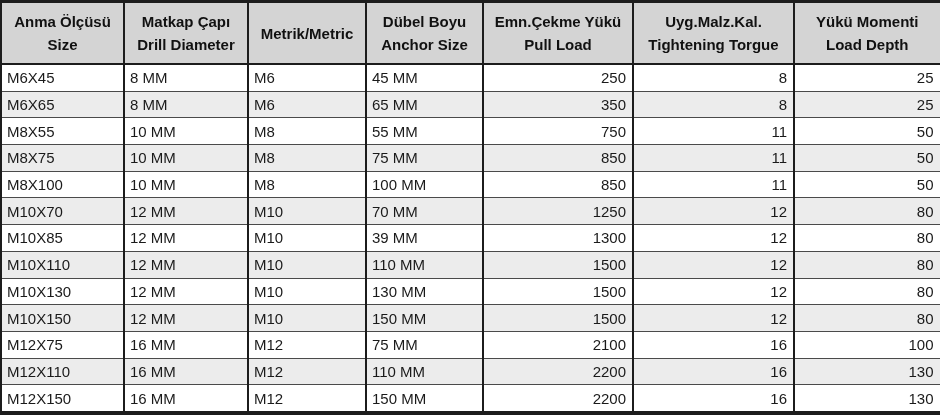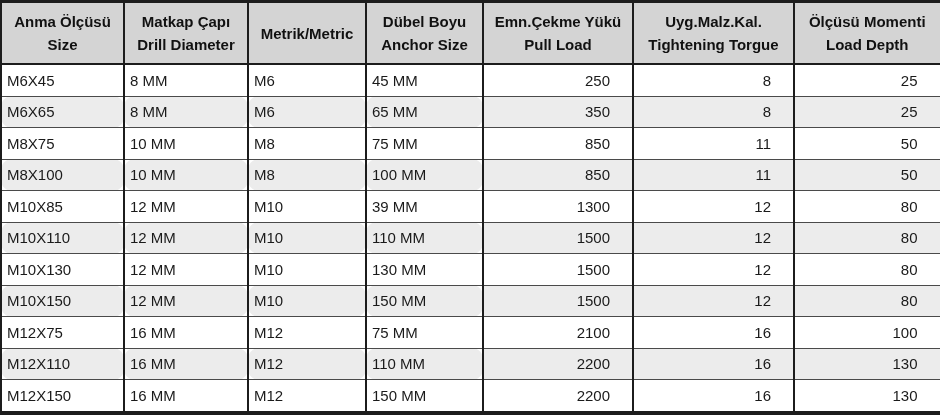--- a/index.html
+++ b/index.html
@@ -63,22 +63,22 @@
     height: 23px;
     vertical-align: middle;
     overflow: hidden;
     white-space: nowrap;
   }
   tbody td:first-child { border-left: none; }
   tbody tr:first-child td { border-top: none; }
   tbody tr:nth-child(even) td { background: #ececec; }
   tbody tr:nth-child(odd) td { background: #ffffff; }
 
-  tbody td.txt { text-align: left; border-radius: 11px; }
-  tbody td.num { text-align: right; padding-right: 22px; }
+  tbody td.txt { text-align: left; }
+  tbody td.num { text-align: right; padding-right: 6px; }
 </style>
 </head>
 <body>
 
 <div class="page">
   <table class="spec">
     <colgroup>
       <col class="c0">
         <col class="c1">
         <col class="c2">
@@ -106,21 +106,21 @@
           </th>
           <th>
             <span class="hline">Emn.Çekme Yükü</span>
             <span class="hline">Pull Load</span>
           </th>
           <th>
             <span class="hline">Uyg.Malz.Kal.</span>
             <span class="hline">Tightening Torgue</span>
           </th>
           <th>
-            <span class="hline">Ölçüsü Momenti</span>
+            <span class="hline">Yükü Momenti</span>
             <span class="hline">Load Depth</span>
           </th>
         </tr>
     </thead>
     <tbody>
         <tr>
           <td class="txt">M6X45</td>
           <td class="txt">8 MM</td>
           <td class="txt">M6</td>
           <td class="txt">45 MM</td>
@@ -131,38 +131,56 @@
         <tr>
           <td class="txt">M6X65</td>
           <td class="txt">8 MM</td>
           <td class="txt">M6</td>
           <td class="txt">65 MM</td>
           <td class="num">350</td>
           <td class="num">8</td>
           <td class="num">25</td>
         </tr>
         <tr>
+          <td class="txt">M8X55</td>
+          <td class="txt">10 MM</td>
+          <td class="txt">M8</td>
+          <td class="txt">55 MM</td>
+          <td class="num">750</td>
+          <td class="num">11</td>
+          <td class="num">50</td>
+        </tr>
+        <tr>
           <td class="txt">M8X75</td>
           <td class="txt">10 MM</td>
           <td class="txt">M8</td>
           <td class="txt">75 MM</td>
           <td class="num">850</td>
           <td class="num">11</td>
           <td class="num">50</td>
         </tr>
         <tr>
           <td class="txt">M8X100</td>
           <td class="txt">10 MM</td>
           <td class="txt">M8</td>
           <td class="txt">100 MM</td>
           <td class="num">850</td>
           <td class="num">11</td>
           <td class="num">50</td>
         </tr>
         <tr>
+          <td class="txt">M10X70</td>
+          <td class="txt">12 MM</td>
+          <td class="txt">M10</td>
+          <td class="txt">70 MM</td>
+          <td class="num">1250</td>
+          <td class="num">12</td>
+          <td class="num">80</td>
+        </tr>
+        <tr>
           <td class="txt">M10X85</td>
           <td class="txt">12 MM</td>
           <td class="txt">M10</td>
           <td class="txt">39 MM</td>
           <td class="num">1300</td>
           <td class="num">12</td>
           <td class="num">80</td>
         </tr>
         <tr>
           <td class="txt">M10X110</td>

